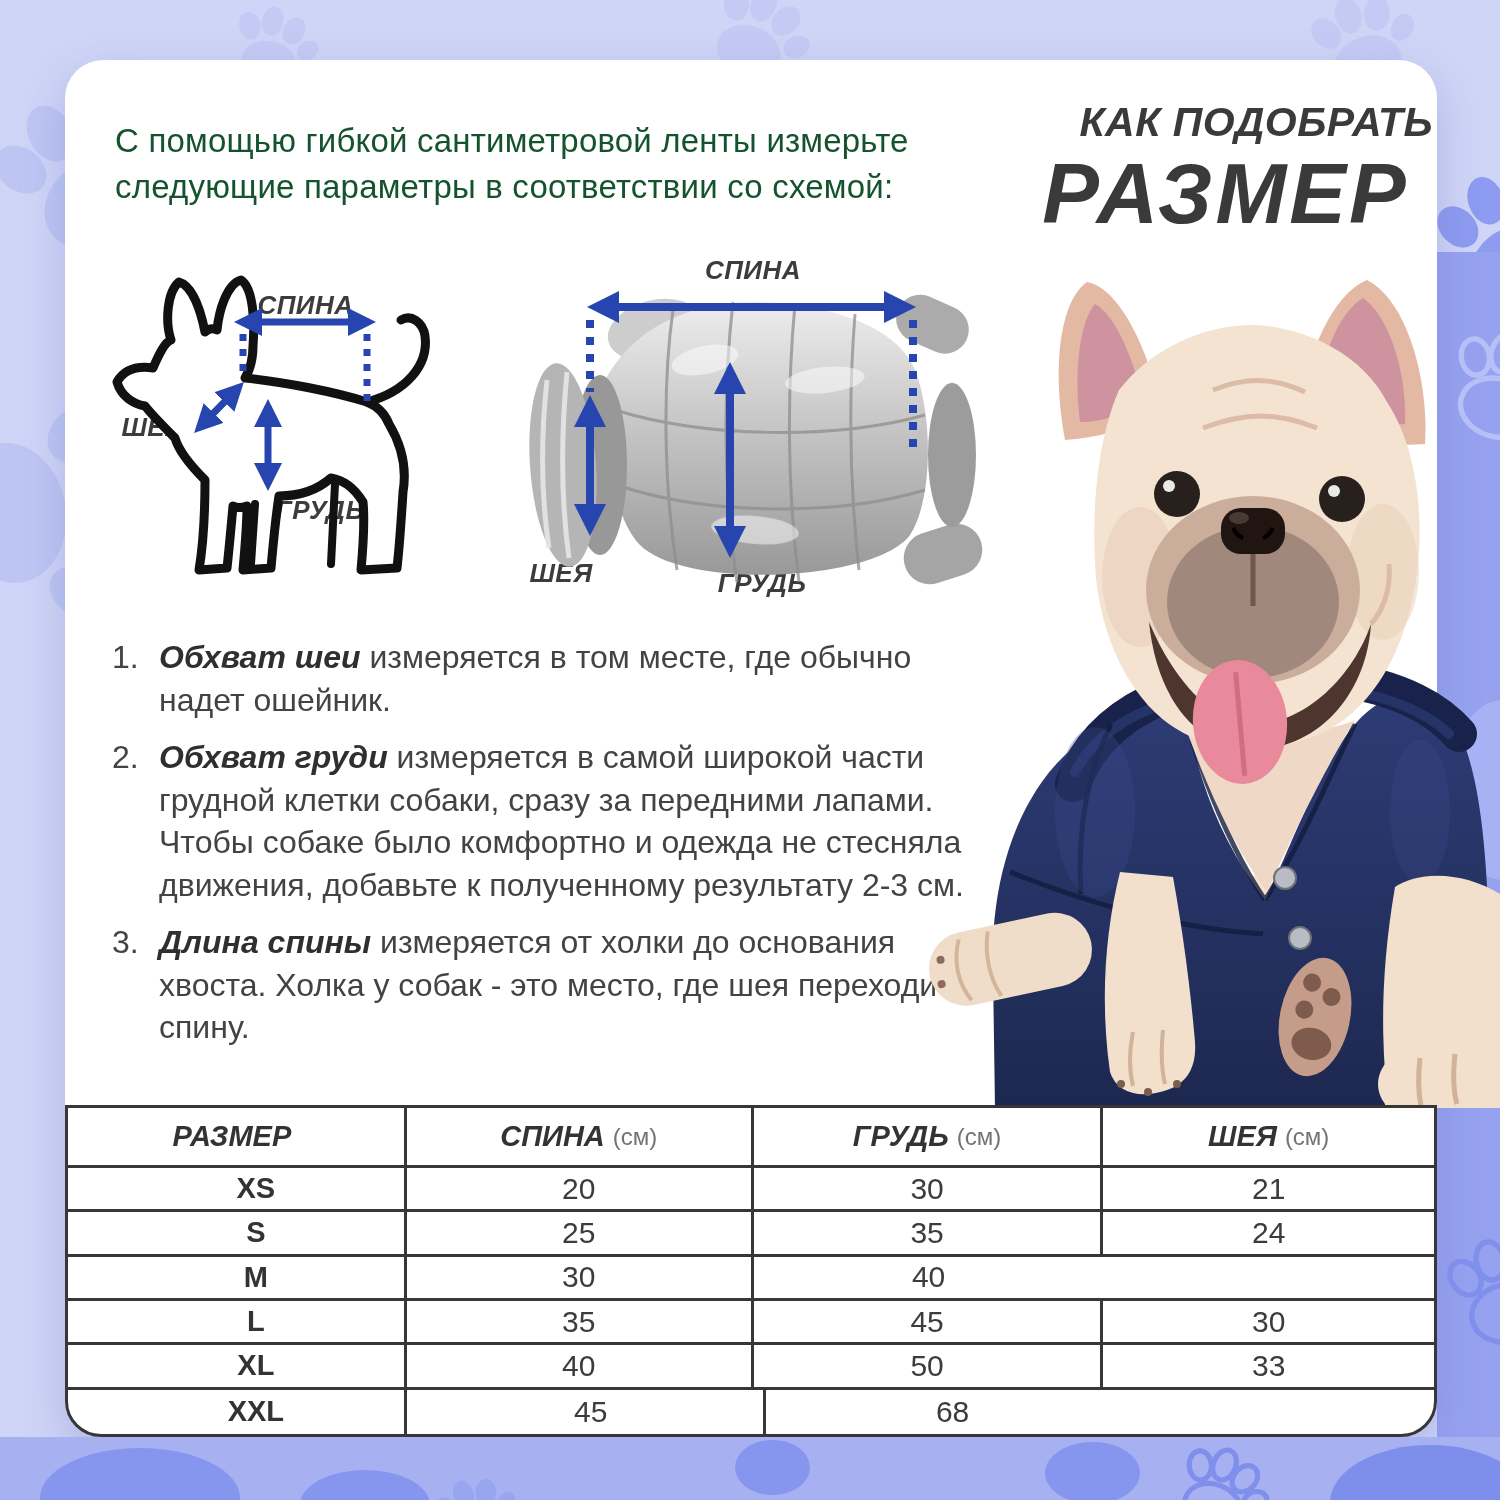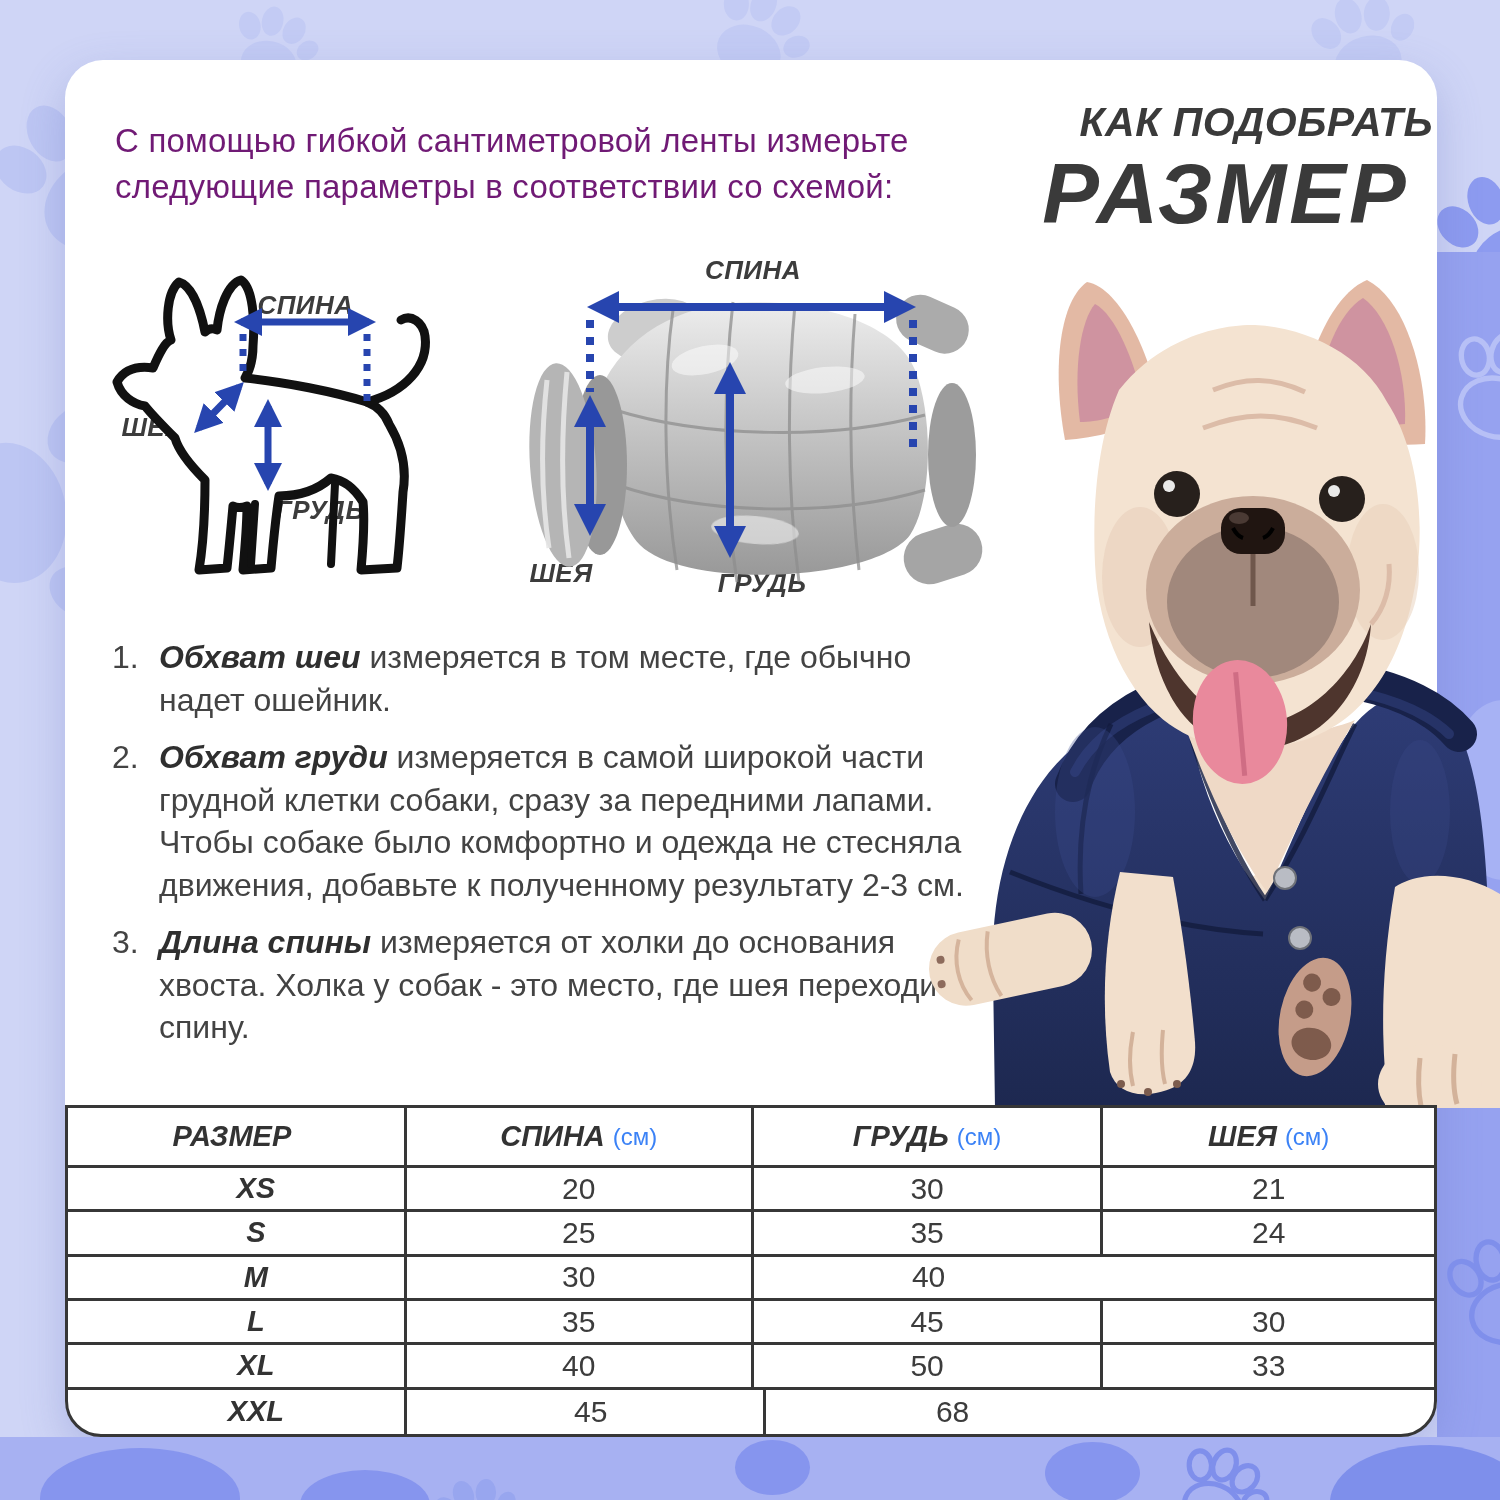--- a/index.html
+++ b/index.html
@@ -12,21 +12,21 @@
         background:#ffffff;border-radius:38px;
         box-shadow:0 16px 44px rgba(100,112,190,.30);}
 
   
   #strip{position:absolute;left:1437px;top:252px;width:63px;height:1185px;background:#96a2f0;}
   
   #band{position:absolute;left:0;top:1437px;width:1500px;height:63px;background:#a7b1f2;}
   .blob{position:absolute;border-radius:50%;}
 
   #intro{position:absolute;left:115px;top:118px;width:868px;
-         font-size:33px;line-height:1.38;color:#701a75;letter-spacing:.2px;}
+         font-size:33px;line-height:1.38;color:#14532d;letter-spacing:.2px;}
 
   #heading{position:absolute;left:1018px;top:102px;width:415px;text-align:center;
            color:#3a3a3a;font-style:italic;line-height:1;}
   #heading .h1{font-size:41px;font-weight:800;letter-spacing:.5px;text-align:right;}
   #heading .h2{font-size:85px;font-weight:900;letter-spacing:3px;margin-top:8px;}
 
   .mlabel{position:absolute;font-size:26px;font-weight:700;font-style:italic;
           color:#3c3c3c;text-align:center;letter-spacing:.5px;}
 
   #list{position:absolute;left:112px;top:636px;width:885px;}
@@ -40,22 +40,22 @@
              background:#fff;border:3px solid #373737;border-radius:0 0 36px 36px;
              overflow:hidden;display:grid;grid-template-rows:60px repeat(6,1fr);
              box-sizing:border-box;z-index:7;}
   .trow{display:grid;grid-template-columns:24.8% 25.4% 25.6% 24.2%;
         border-bottom:3px solid #373737;min-height:0;}
   .trow:last-child{border-bottom:none;gap:12px;}
   .tcell{display:flex;align-items:center;justify-content:center;
          border-right:3px solid #373737;font-size:30px;color:#3c3c3c;min-height:0;}
   .tcell:last-child{border-right:none;}
   .hlbl{font-weight:700;font-style:italic;font-size:29px;color:#333;}
-  .hunit{font-size:24px;margin-left:8px;color:#3b82f6;font-weight:400;}
-  .scell{font-weight:700;font-style:italic;font-size:29px;color:#333;padding-left:40px;}
+  .hunit{font-size:24px;margin-left:8px;color:#737373;font-weight:400;}
+  .scell{font-weight:700;font-size:29px;color:#333;padding-left:40px;}
 
   svg{display:block;}
 </style>
 </head>
 <body>
 
 <div id="canvas">
 
   <svg class="abs" style="left:-34px;top:56px;transform:rotate(-28deg);" width="230" height="230" viewBox="0 0 140 140">
       <g fill="#bdc6f3">

